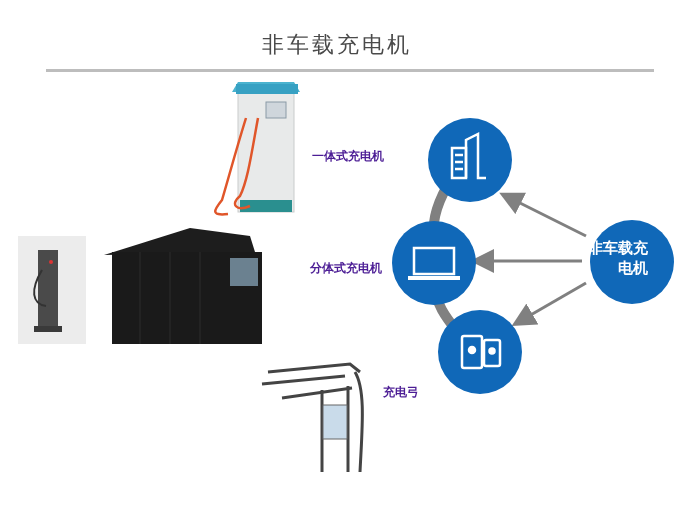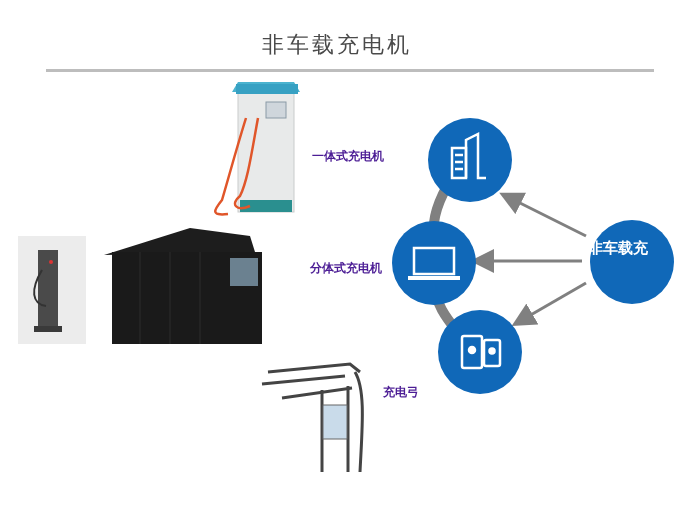--- a/index.html
+++ b/index.html
@@ -94,17 +94,18 @@
       <circle cx="472" cy="350" r="3" fill="#fff"></circle>
       <circle cx="492" cy="351" r="2.5" fill="#fff"></circle>
     </g>
   </g>
 
   <circle cx="632" cy="262" r="42" fill="#1068b8"></circle>
 </svg>
 
 <div class="center-text">
   <div>非车载充</div>
+  <div>电机</div>
 </div>
 
 <div class="label" style="left:312px;top:148px;">一体式充电机</div>
 <div class="label" style="left:302px;top:260px;margin-left:8px;">分体式充电机</div>
 <div class="label" style="left:383px;top:384px;">充电弓</div>
 
 </body></html>

